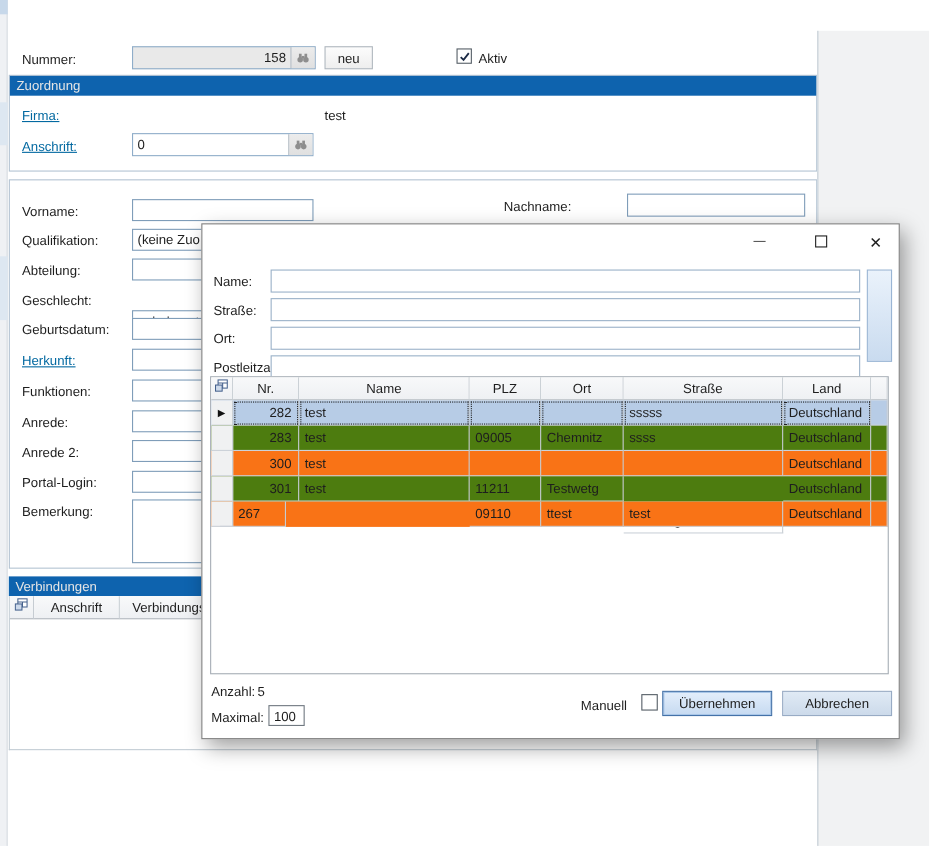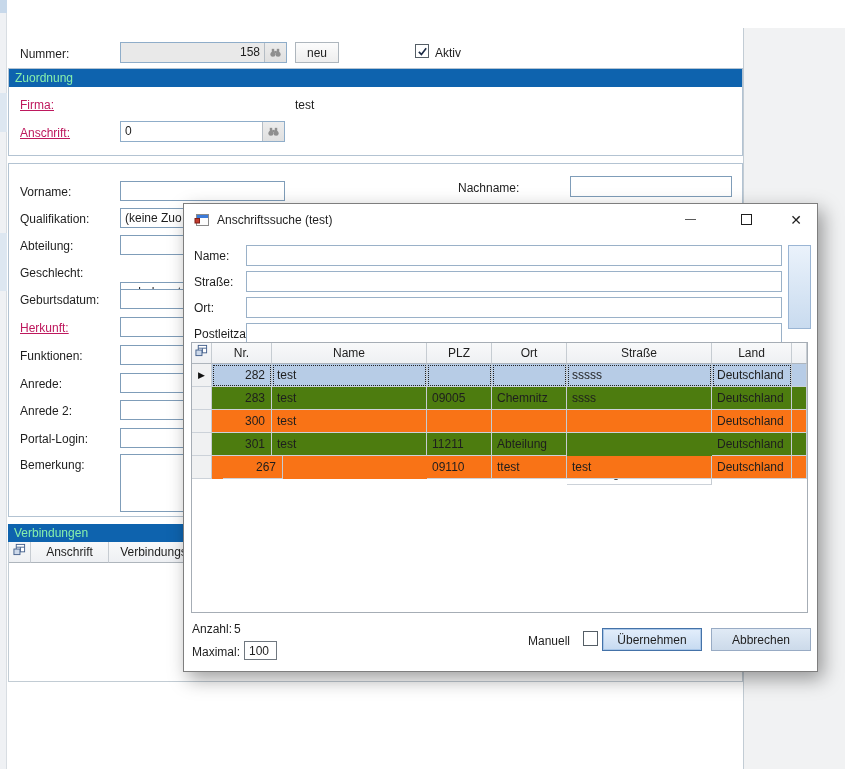--- a/index.html
+++ b/index.html
@@ -17,41 +17,41 @@
 
   
   .right-pane { left:743px; top:28px; width:102px; height:741px; background:#f1f2f3; border-left:1px solid #c2ccd4; }
 
   
   .tab-bar { left:8px; top:4px; width:735px; height:25px; border-bottom:1px solid #95a6b3; }
   .tab { display:inline-block; height:24px; line-height:23px; padding:0 13px; color:#1c5bb8; cursor:default; vertical-align:bottom; }
   .tab.active { background:#fff; border:1px solid #95a6b3; border-bottom:1px solid #fff; position:relative; top:1px; margin-top:-1px; }
 
   .lbl { white-space:nowrap; }
-  .link { color:#be185d; text-decoration:underline;text-align:right; }
+  .link { color:#0369a1; text-decoration:underline;text-align:right; }
 
   input.txt, .txt {
     border:1px solid #7f9db9; background:#fff; height:21px; font:12px "Liberation Sans",sans-serif;
     padding:0 4px; color:#1e1e1e; outline:none;
   }
   .combo { border:1px solid #7f9db9; background:#fff; height:20px; display:flex; align-items:center; padding-left:4px; position:relative; }
   .combo .arrow { position:absolute; right:1px; top:1px; bottom:1px; width:17px; background:linear-gradient(#f4f6f9,#dde3ea); border-left:1px solid #b9c4cf; display:flex;align-items:center;justify-content:center; font-size:8px; color:#44515e; }
   .tarea { border:1px solid #7f9db9; background:#fff; }
 
   
   .lookup { display:flex; border:1px solid #8fadc9; height:21px; background:#fff; }
   .lookup .val { flex:1; padding:0 4px; line-height:19px; }
   .lookup .val.num { text-align:right; }
   .lookup.gray { background:#e9e9e9; }
   .lookup .binoc { width:22px; border-left:1px solid #b5bdc5; background:linear-gradient(#ececec,#e0e0e0); display:flex; align-items:center; justify-content:center; }
 
   .btn { border:1px solid #aeb6bd; background:linear-gradient(#fcfcfc,#eeeeee); font:12px "Liberation Sans",sans-serif;
          display:flex; align-items:center; justify-content:center; color:#1e1e1e; }
 
-  .blue-bar { background:#0e63ae; color:#86efac; height:18px; line-height:18px; padding-left:6px; font-size:12px; }
+  .blue-bar { background:#0e63ae; color:#e5e5e5; height:18px; line-height:18px; padding-left:6px; font-size:12px; }
   .groupbox { border:1px solid #b3c3d2; background:#fff; }
 
   .checkbox { width:14px; height:14px; border:1px solid #555e66; background:#fff; display:flex; align-items:center; justify-content:center; }
 
   
   .dialog { left:183px; top:203px; width:635px; height:469px; background:#fff; border:1px solid #7e7e7e;
             box-shadow:5px 7px 18px rgba(0,0,0,.38); }
   .dlg-title { position:absolute; left:0; top:0; right:0; height:31px; background:#fff; display:flex; align-items:center; }
   .dlg-title .cap { margin-left:33px; }
   .win-btn { position:absolute; top:6px; width:22px; height:19px; display:flex; align-items:center; justify-content:center; color:#333; }
@@ -180,28 +180,20 @@
             <line x1="3.5" y1="4.5" x2="12.5" y2="4.5" stroke="#44608c"></line>
             <line x1="8" y1="4.5" x2="8" y2="9.5" stroke="#44608c"></line>
             <rect x="1" y="6.5" width="6.5" height="6" fill="#cdd9ea" stroke="#44608c"></rect>
           </svg></div>
         <div class="gcell ghead" style="left: 22px; width: 78px; top: 0px;">Anschrift</div>
         <div class="gcell ghead" style="left: 100px; width: 104px; top: 0px;">Verbindungsart</div>
       </div>
   </div>
 
   <div class="abs dialog">
-    <div class="dlg-title">
-      <svg class="abs" style="left:10px;top:8px;" width="16" height="16" viewBox="0 0 16 16">
-        <rect x="2.5" y="2.5" width="12" height="11" fill="#fdfdfd" stroke="#8a8a8a"></rect>
-        <rect x="3" y="3" width="11" height="3" fill="#3c7bd9"></rect>
-        <rect x="1" y="6.5" width="4.5" height="4.5" fill="#c23b2e" stroke="#7e1f17"></rect>
-      </svg>
-      <span class="cap">Anschriftssuche (test)</span>
-    </div>
     <div class="win-btn" style="left:495px;">
         <span class="glyph-min"></span>
       </div>
     <div class="win-btn" style="left:551px;">
         <span class="glyph-max"></span>
       </div>
     <div class="win-btn" style="left:601px;">
         <span class="glyph-close">✕</span>
       </div>
 
@@ -259,28 +251,28 @@
           <div class="gcell cell-txt dcell" style="left: 300px; width: 75px; top: 0px;"></div>
           <div class="gcell cell-txt dcell" style="left: 375px; width: 145px; top: 0px;"></div>
           <div class="gcell cell-txt dcell" style="left: 520px; width: 80px; top: 0px;">Deutschland</div>
           <div class="gcell" style="left: 600px; width: 15px; top: 0px;"></div>
         </div>
         <div class="grow alt" style="top: 90px;">
           <div class="gcell selcol" style="left: 0px; width: 20px; top: 0px;"></div>
           <div class="gcell cell-num dcell" style="left: 20px; width: 60px; top: 0px;">301</div>
           <div class="gcell cell-txt dcell" style="left: 80px; width: 155px; top: 0px;">test</div>
           <div class="gcell cell-txt dcell" style="left: 235px; width: 65px; top: 0px;">11211</div>
-          <div class="gcell cell-txt dcell" style="left: 300px; width: 75px; top: 0px;">Abteilung</div>
+          <div class="gcell cell-txt dcell" style="left: 300px; width: 75px; top: 0px;">Testwetg</div>
           <div class="gcell cell-txt dcell" style="left: 375px; width: 145px; top: 0px; margin-top: 29px;">Testwetg 112</div>
           <div class="gcell cell-txt dcell" style="left: 520px; width: 80px; top: 0px;">Deutschland</div>
           <div class="gcell" style="left: 600px; width: 15px; top: 0px;"></div>
         </div>
         <div class="grow plain" style="top: 113px;">
           <div class="gcell selcol" style="left: 0px; width: 20px; top: 0px;"></div>
-          <div class="gcell cell-num dcell" style="left: 31px; width: 60px; top: 0px;">267</div>
+          <div class="gcell cell-num dcell" style="left: 8px; width: 60px; top: 0px; text-align: center;">267</div>
           <div class="gcell cell-txt dcell" style="left: 235px; width: 65px; top: 0px;">09110</div>
           <div class="gcell cell-txt dcell" style="left: 300px; width: 75px; top: 0px;">ttest</div>
           <div class="gcell cell-txt dcell" style="left: 375px; width: 145px; top: 0px;">test</div>
           <div class="gcell cell-txt dcell" style="left: 520px; width: 80px; top: 0px;">Deutschland</div>
           <div class="gcell" style="left: 600px; width: 15px; top: 0px;"></div>
         </div>
       </div>
 
     <div class="abs lbl" style="left:8px;top:418px;">Anzahl:</div>
     <div class="abs lbl" style="left:50px;top:418px;">5</div>

